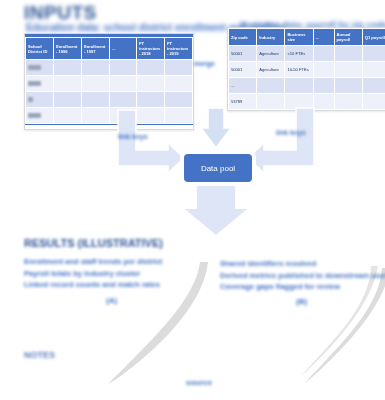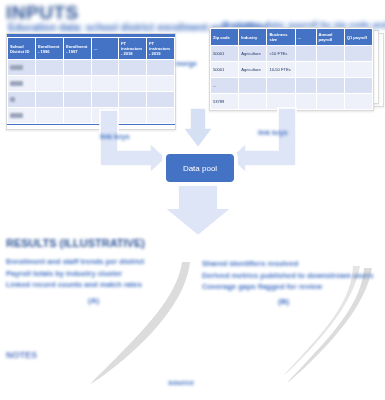--- a/index.html
+++ b/index.html
@@ -2,21 +2,21 @@
 <html><head>
 <meta charset="utf-8">
 <style>
   html,body{margin:0;padding:0;}
   body{
     width:385px;height:400px;position:relative;overflow:hidden;
     background:#ffffff;
     font-family:"Liberation Sans", sans-serif;
     -webkit-font-smoothing:antialiased;
   }
-  .stage{position:absolute;inset:0;}
+  .stage{position:absolute;inset:0;margin-left:18px;}
 
   
   .blur{
     color:#4472c4;
     filter:blur(1.6px);
     -webkit-filter:blur(1.6px);
     white-space:nowrap;
     user-select:none;
   }
   .blur.strong{filter:blur(2.2px);-webkit-filter:blur(2.2px);}

